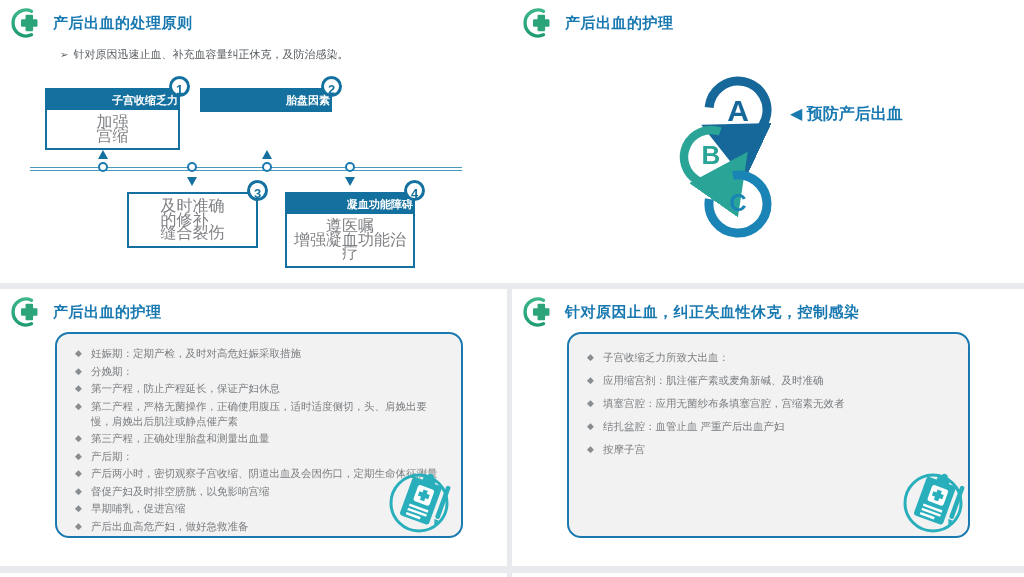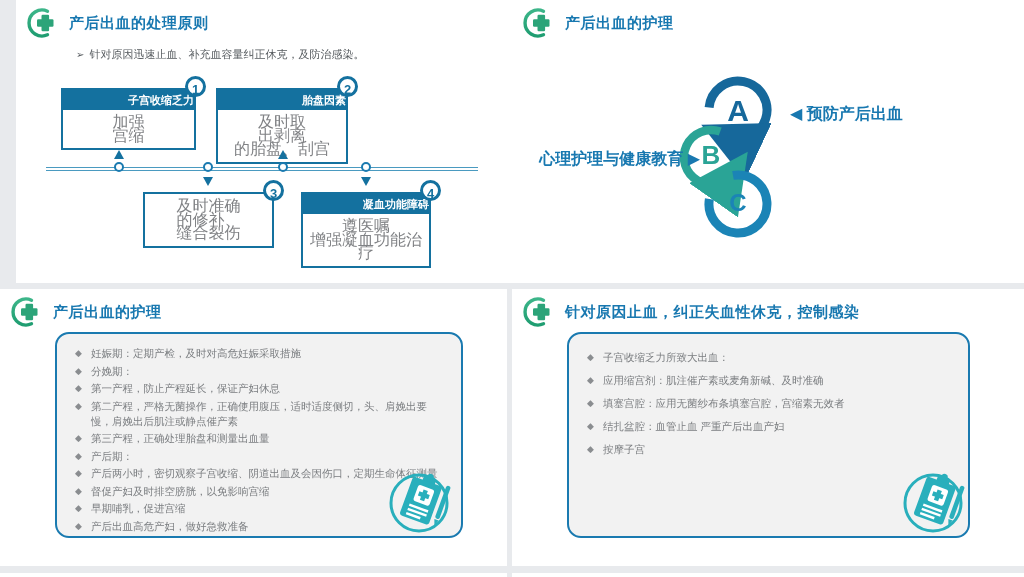--- a/index.html
+++ b/index.html
@@ -3,21 +3,21 @@
 <meta charset="utf-8">
 <style>
   * { box-sizing: border-box; margin: 0; padding: 0; }
   html,body { width:1024px; height:577px; }
   body {
     background:#e8eaed;
     font-family:"Liberation Sans","DejaVu Sans",sans-serif;
     position:relative; overflow:hidden;
   }
   .slide { position:absolute; background:#ffffff; overflow:hidden; }
-  #slide-principles { left:0;   top:0;   width:570px; height:283px;margin-left:16px; }
+  #slide-principles { left:0;   top:0;   width:570px; height:283px; }
   #slide-care-abc   { left:512px; top:0; width:512px; height:283px; }
   #slide-care-list  { left:0;   top:289px; width:507px; height:277px; }
   #slide-treatment  { left:512px; top:289px; width:512px; height:277px; }
   .sliver { position:absolute; top:573px; height:4px; background:#ffffff; }
   .sliver.l { left:0; width:507px; } .sliver.r { left:512px; width:512px; }
 
   .slide-header { position:absolute; left:10px; top:6px; display:flex; align-items:center; }
   .cross-icon { width:38px; height:34px; flex:0 0 auto; }
   .slide-title { font-size:15px; font-weight:bold; color:#1878b0; letter-spacing:.5px; margin-left:5px; white-space:nowrap; }
 
@@ -122,25 +122,20 @@
     <div class="cause-badge">1</div>
     <div class="cause-header">子宫收缩乏力</div>
     <div class="cause-body">
       <span>加强</span>
       <span>宫缩</span>
     </div>
   </div>
   <div class="cause-box" id="cbox2">
     <div class="cause-badge">2</div>
     <div class="cause-header">胎盘因素</div>
-    <div class="cause-body">
-      <span>及时取</span>
-      <span>出剥离</span>
-      <span>的胎盘、刮宫</span>
-    </div>
   </div>
   <div class="cause-box" id="cbox3">
     <div class="cause-badge">3</div>
     <div class="cause-body">
       <span>及时准确</span>
       <span>的修补、</span>
       <span>缝合裂伤</span>
     </div>
   </div>
   <div class="cause-box" id="cbox4">
@@ -172,21 +167,20 @@
   </div>
   <svg class="abc-svg" width="507" height="200" viewBox="0 0 507 200">
     <path d="M 197.1 49.5 A 29 29 0 1 1 213.7 78.3" fill="none" stroke="#16689b" stroke-width="9" marker-end="url(#arrBlue)"></path>
     <path d="M 208.2 73.6 A 27 27 0 1 0 221.1 114.5" fill="none" stroke="#2aa496" stroke-width="8.5" marker-end="url(#arrTeal)"></path>
     <path d="M 221 117.4 A 29 29 0 1 1 197.4 141" fill="none" stroke="#1b84b6" stroke-width="9"></path>
     <text class="abc-letter" x="226" y="52" text-anchor="middle" dominant-baseline="central" font-size="30" fill="#16689b">A</text>
     <text class="abc-letter" x="199" y="97" text-anchor="middle" dominant-baseline="central" font-size="26" fill="#2aa496">B</text>
     <text class="abc-letter" x="226" y="144" text-anchor="middle" dominant-baseline="central" font-size="24" fill="#1b84b6">C</text>
   </svg>
   <div class="abc-label" id="label-a">◀ 预防产后出血</div>
-  <div class="abc-label" id="label-b">心理护理与健康教育 ▶</div>
 </div>
 
 <div class="slide" id="slide-care-list">
   <div class="slide-header">
     <svg class="cross-icon" viewBox="0 0 38 34">
         <use href="#crossIcon"></use>
       </svg>
     <div class="slide-title">产后出血的护理</div>
   </div>
   <div class="content-box" id="box-care">

